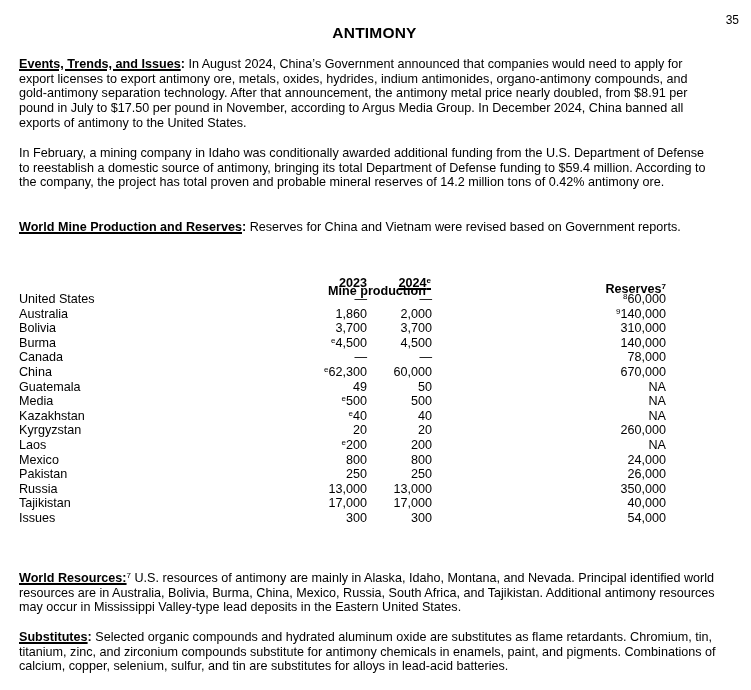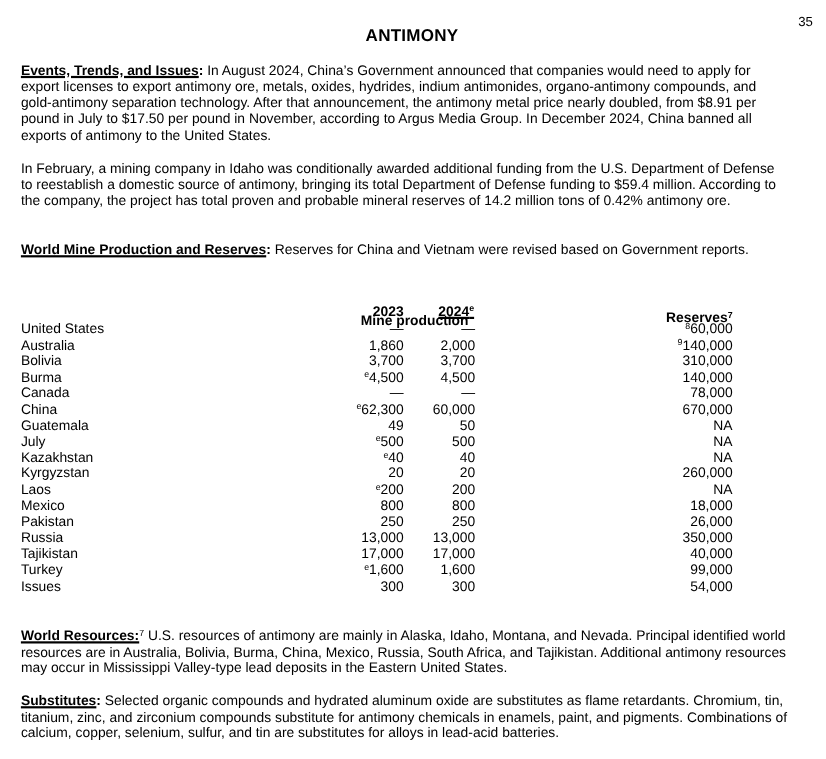--- a/index.html
+++ b/index.html
@@ -90,21 +90,21 @@
         <div class="c-2024"><span>60,000</span></div>
         <div class="c-res"><span>670,000</span></div>
       </div>
       <div class="row">
         <div class="c-country"><span>Guatemala</span></div>
         <div class="c-2023"><span>49</span></div>
         <div class="c-2024"><span>50</span></div>
         <div class="c-res"><span>NA</span></div>
       </div>
       <div class="row">
-        <div class="c-country"><span>July</span></div>
+        <div class="c-country"><span>Media</span></div>
         <div class="c-2023"><sup>e</sup><span>500</span></div>
         <div class="c-2024"><span>500</span></div>
         <div class="c-res"><span>NA</span></div>
       </div>
       <div class="row">
         <div class="c-country"><span>Kazakhstan</span></div>
         <div class="c-2023"><sup>e</sup><span>40</span></div>
         <div class="c-2024"><span>40</span></div>
         <div class="c-res"><span>NA</span></div>
       </div>
@@ -117,47 +117,41 @@
       <div class="row">
         <div class="c-country"><span>Laos</span></div>
         <div class="c-2023"><sup>e</sup><span>200</span></div>
         <div class="c-2024"><span>200</span></div>
         <div class="c-res"><span>NA</span></div>
       </div>
       <div class="row">
         <div class="c-country"><span>Mexico</span></div>
         <div class="c-2023"><span>800</span></div>
         <div class="c-2024"><span>800</span></div>
-        <div class="c-res"><span>18,000</span></div>
+        <div class="c-res"><span>24,000</span></div>
       </div>
       <div class="row">
         <div class="c-country"><span>Pakistan</span></div>
         <div class="c-2023"><span>250</span></div>
         <div class="c-2024"><span>250</span></div>
         <div class="c-res"><span>26,000</span></div>
       </div>
       <div class="row">
         <div class="c-country"><span>Russia</span></div>
         <div class="c-2023"><span>13,000</span></div>
         <div class="c-2024"><span>13,000</span></div>
         <div class="c-res"><span>350,000</span></div>
       </div>
       <div class="row">
         <div class="c-country"><span>Tajikistan</span></div>
         <div class="c-2023"><span>17,000</span></div>
         <div class="c-2024"><span>17,000</span></div>
         <div class="c-res"><span>40,000</span></div>
       </div>
       <div class="row">
-        <div class="c-country"><span>Turkey</span></div>
-        <div class="c-2023"><sup>e</sup><span>1,600</span></div>
-        <div class="c-2024"><span>1,600</span></div>
-        <div class="c-res"><span>99,000</span></div>
-      </div>
-      <div class="row">
         <div class="c-country"><span>Issues</span></div>
         <div class="c-2023"><span>300</span></div>
         <div class="c-2024"><span>300</span></div>
         <div class="c-res"><span>54,000</span></div>
       </div>
     </div>
 </div>
 
 <p class="para" style="top:571px; width:700px;"><span class="heading">World Resources:</span><sup>7</sup><span> U.S. resources of antimony are mainly in Alaska, Idaho, Montana, and Nevada. Principal identified world resources are in Australia, Bolivia, Burma, China, Mexico, Russia, South Africa, and Tajikistan. Additional antimony resources may occur in Mississippi Valley-type lead deposits in the Eastern United States.</span></p>
 

